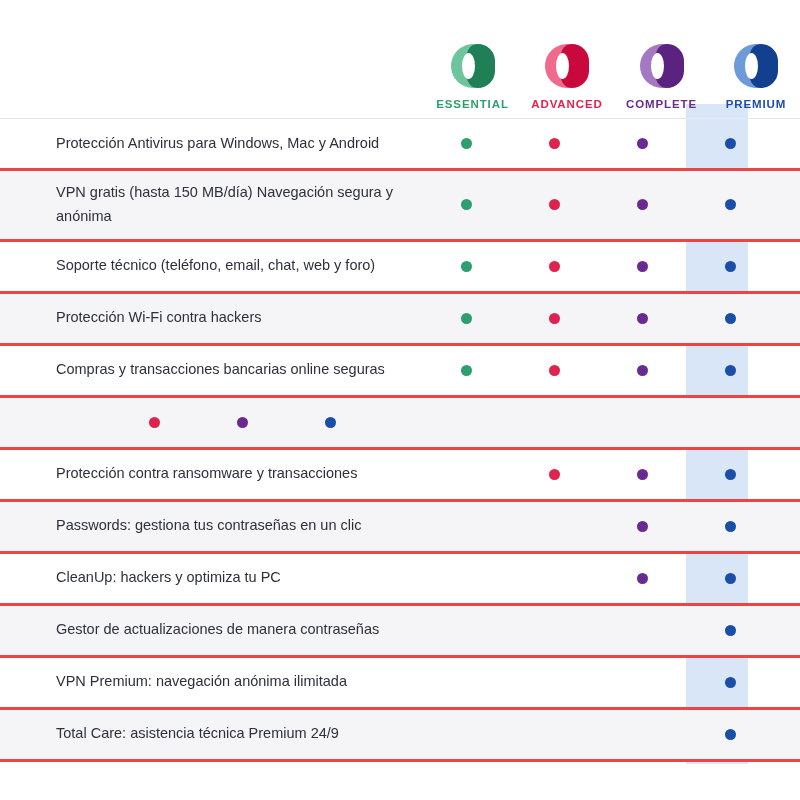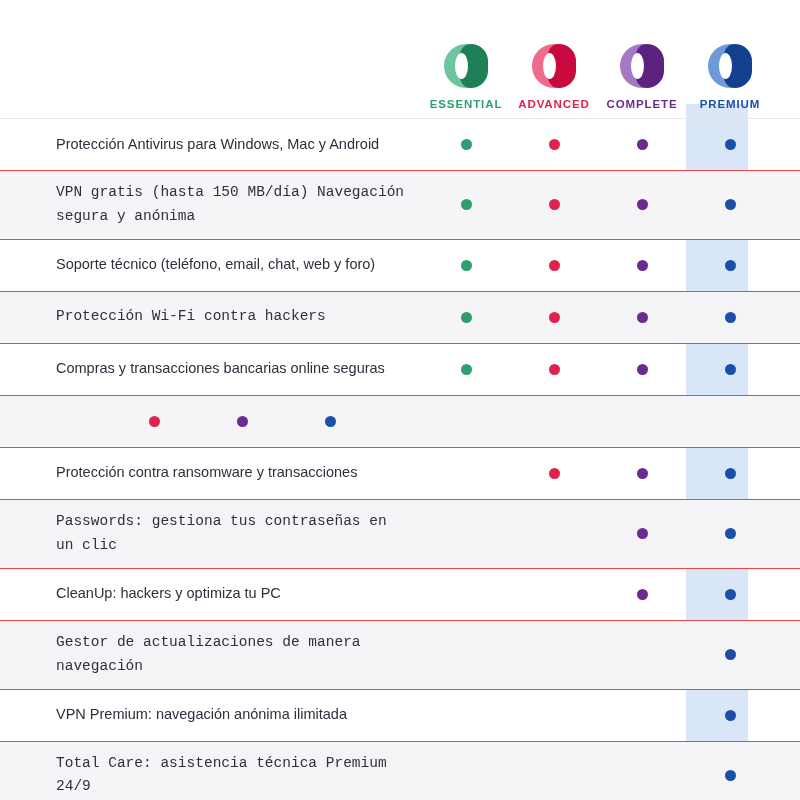--- a/index.html
+++ b/index.html
@@ -21,20 +21,21 @@
     box-sizing: border-box;
   }
 
   
   .header {
     display: flex;
     align-items: flex-end;
     height: 118px;
     padding-left: 22px;
     box-sizing: border-box;
+    justify-content: space-between;
   }
   .header-spacer {
     width: 400px;
     flex: none;
   }
   .plan-col {
     width: 88px;
     flex: none;
     text-align: center;
     padding-bottom: 8px;
@@ -83,27 +84,26 @@
   }
 
   
   .rows {
     border-top: 1px solid #e8e8ec;
   }
   .row {
     display: flex;
     align-items: center;
     min-height: 52px;
-    border-bottom: 1px solid #ef4444;
+    border-bottom: 3px solid #ef4444;
     padding-left: 22px;
     box-sizing: border-box;
   }
   .row.alt {
     background: #f5f5f7;
-    font-family: Liberation Mono, monospace;
   }
   .feature {
     width: 400px;
     flex: none;
     padding: 10px 16px 10px 34px;
     box-sizing: border-box;
     font-size: 14.5px;
     line-height: 1.65;
     color: #2f2f3d;
   }
@@ -298,21 +298,21 @@
           <div class="cell"></div>
           <div class="cell"></div>
           <div class="cell">
             <span class="dot" style="background: rgb(107, 42, 143);"></span>
           </div>
           <div class="cell premium-cell">
             <span class="dot" style="background: rgb(27, 78, 168);"></span>
           </div>
         </div>
         <div class="row alt">
-          <div class="feature">Gestor de actualizaciones de manera navegación</div>
+          <div class="feature">Gestor de actualizaciones de manera contraseñas</div>
           <div class="cell"></div>
           <div class="cell"></div>
           <div class="cell"></div>
           <div class="cell premium-cell">
             <span class="dot" style="background: rgb(27, 78, 168);"></span>
           </div>
         </div>
         <div class="row">
           <div class="feature">VPN Premium: navegación anónima ilimitada</div>
           <div class="cell"></div>

